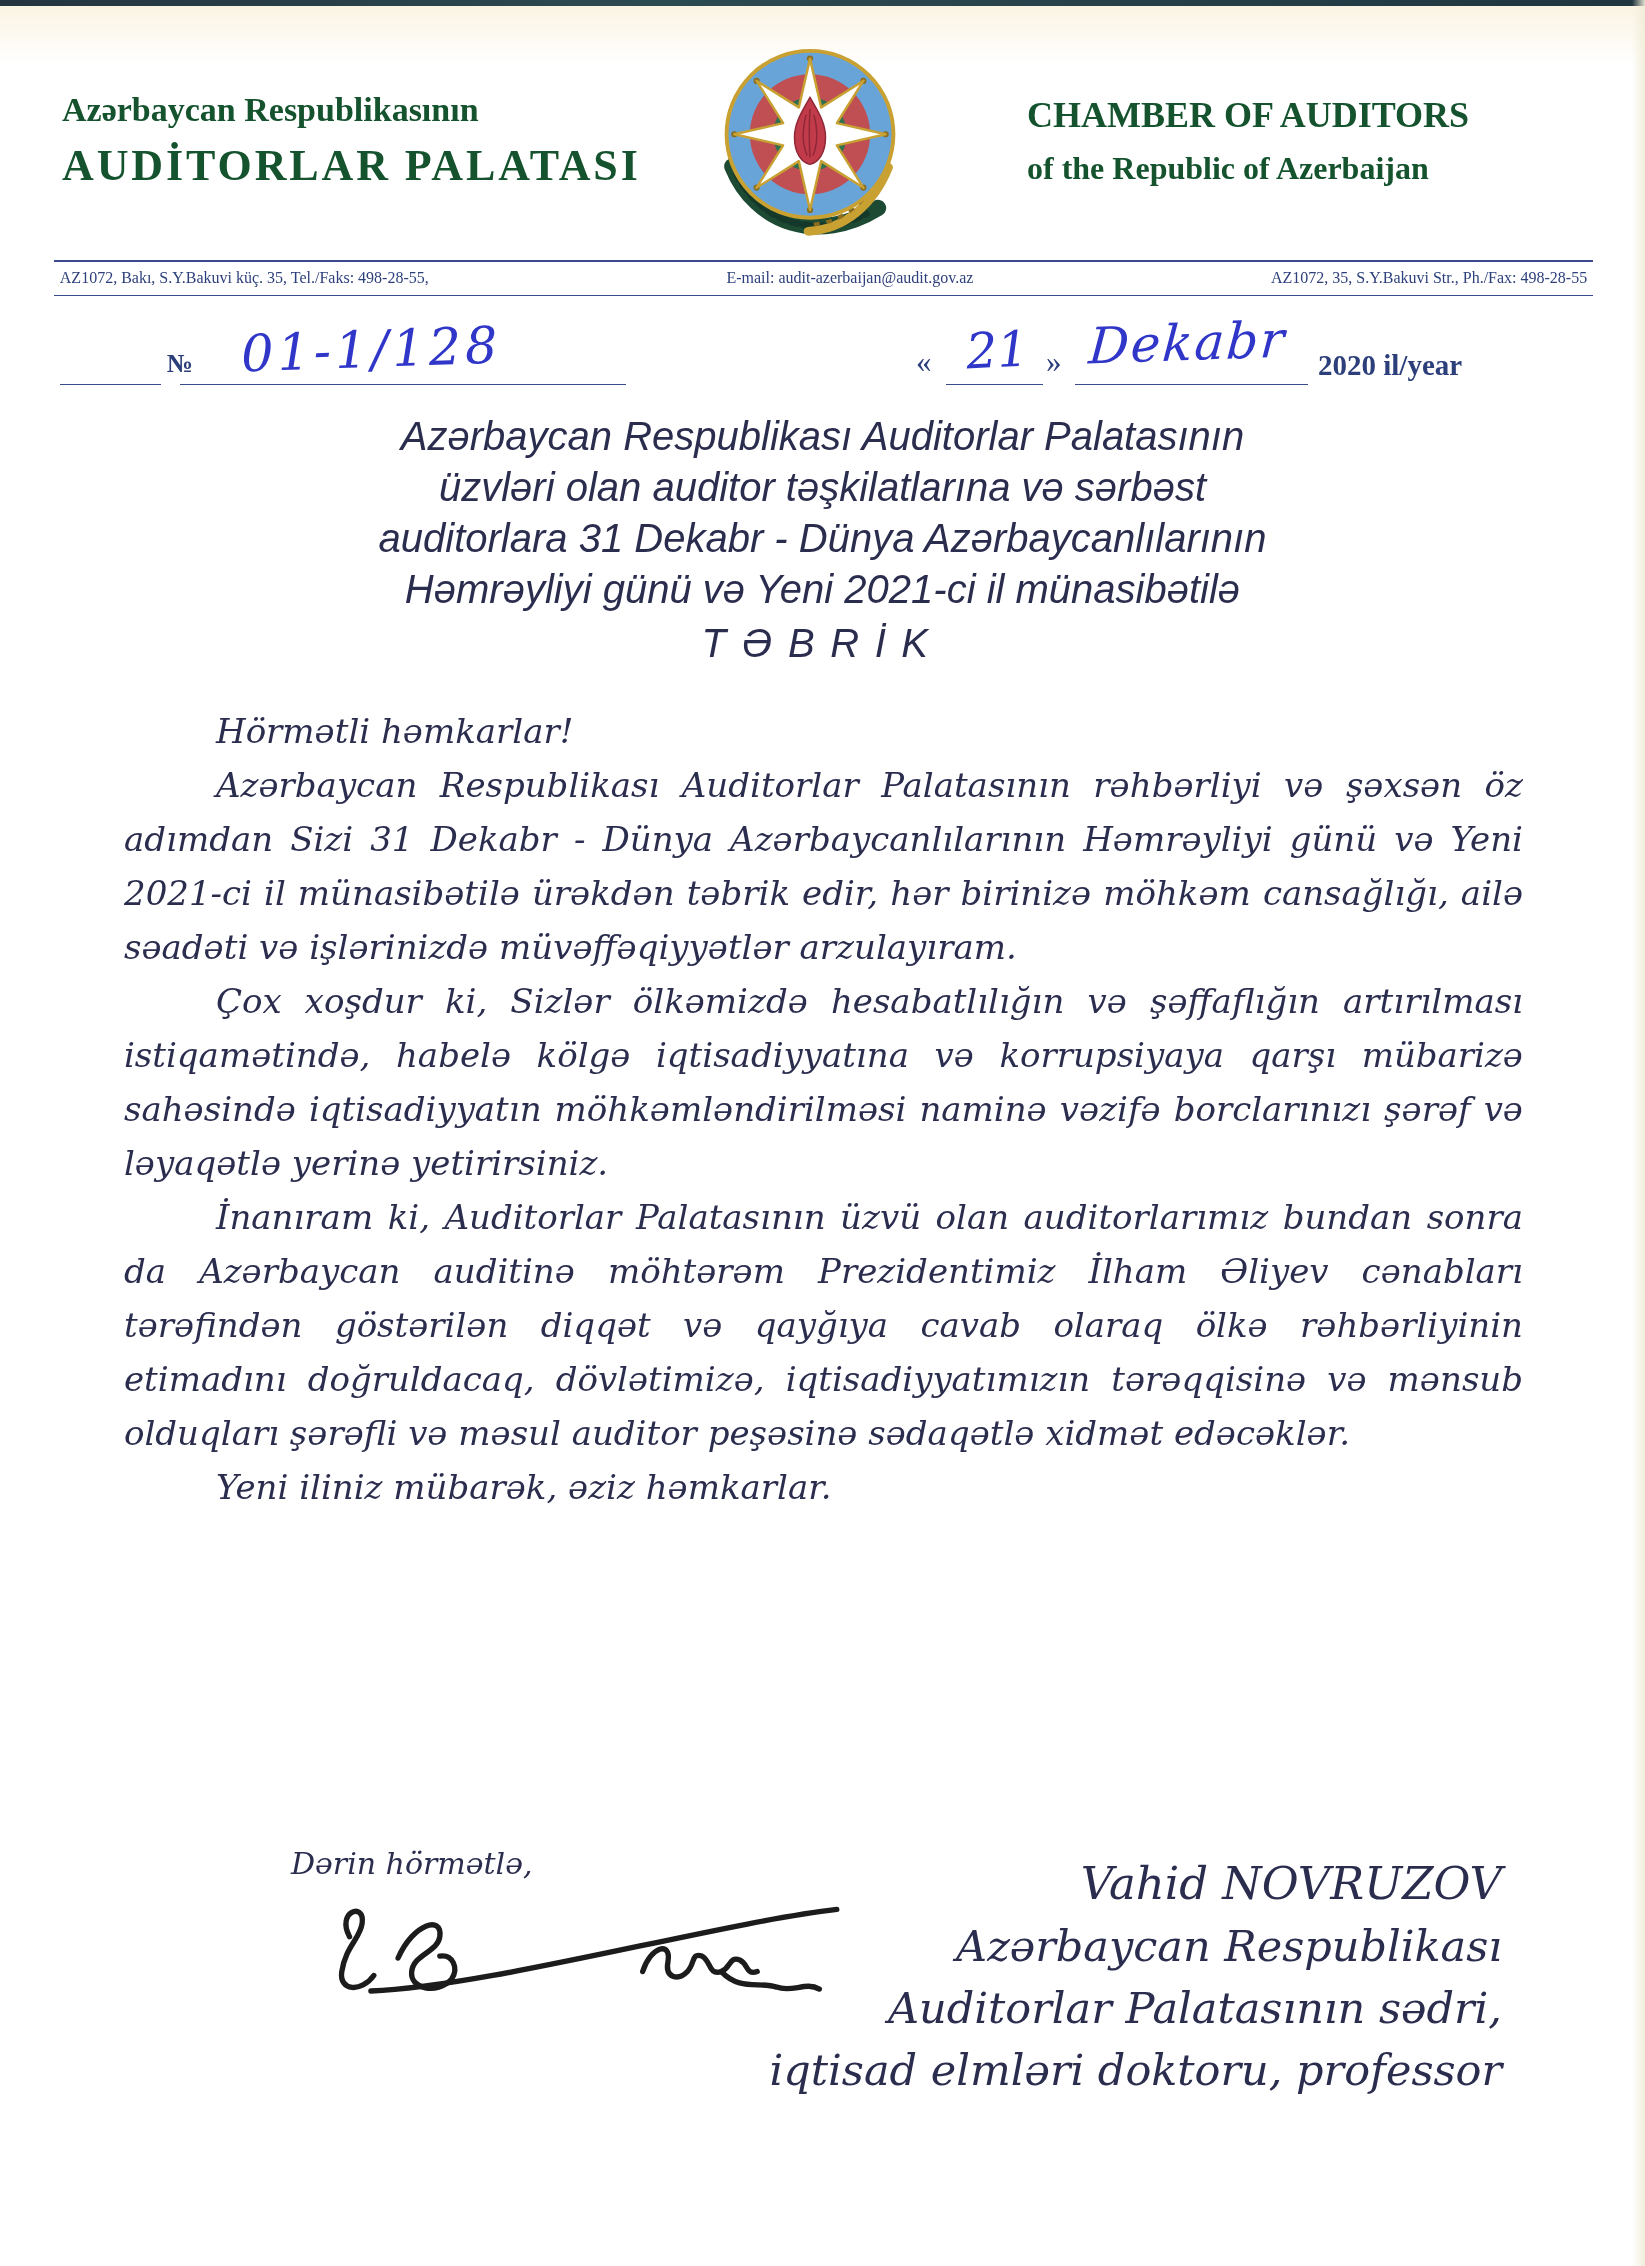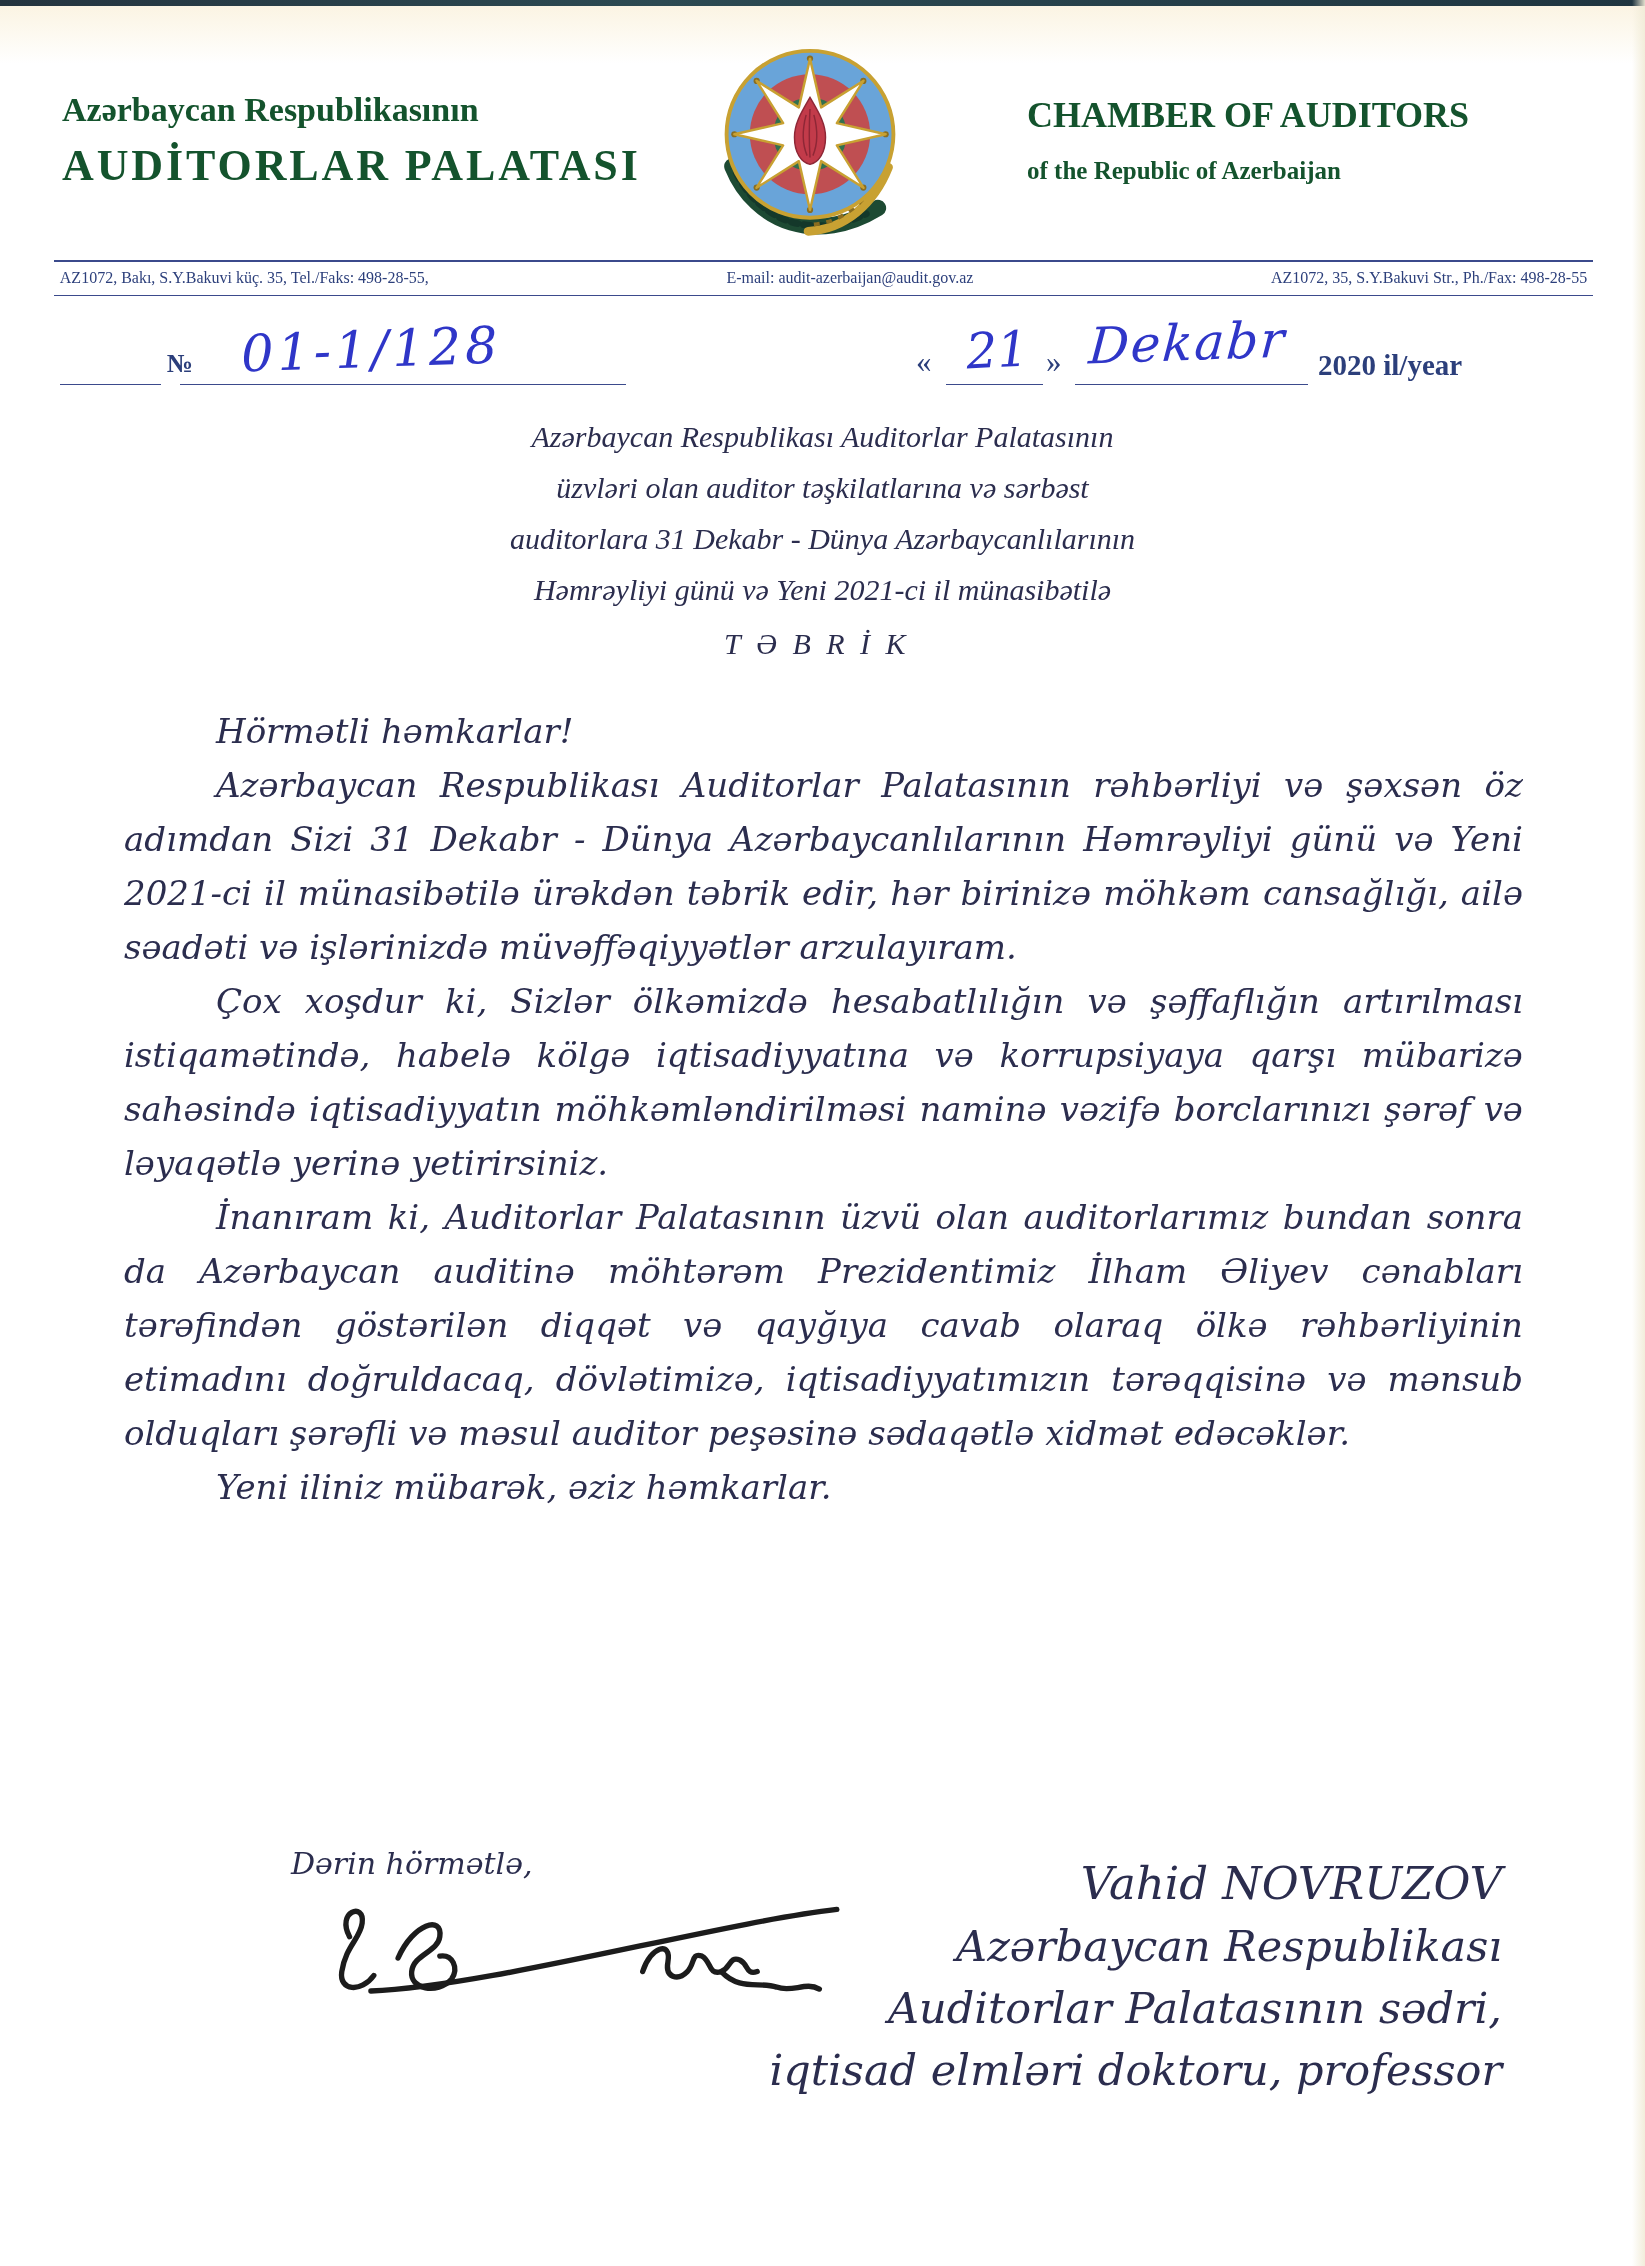--- a/index.html
+++ b/index.html
@@ -12,21 +12,21 @@
   
   .scan-top{position:absolute;top:0;left:0;width:1646px;height:5.8px;background:linear-gradient(90deg,#24343f,#2c4a52 40%,#1f3540);}
   .scan-tint{position:absolute;top:5.8px;left:0;width:1646px;height:58px;background:linear-gradient(#fbf4e3,rgba(255,255,255,0));}
   .scan-right{position:absolute;top:0;right:0;width:13.6px;height:2267px;background:linear-gradient(270deg,#f1ecd8,rgba(255,255,255,0));}
 
   
   .org{position:absolute;color:#14532d;font-weight:bold;line-height:1.45;}
   .org-az{left:62px;top:85px;width:582px;font-size:34px;}
   .org-az .l2{font-size:44px;letter-spacing:2.9px;margin-top:16px;}
   .org-en{left:1027px;top:89px;width:573px;font-size:36px;text-align:left;}
-  .org-en .l2{font-size:25px;}
+  .org-en .l2{font-size:32px;}
   .emblem{position:absolute;left:713px;top:37px;width:194px;height:212px;}
 
   
   .contact{
     position:absolute;left:54px;top:260px;width:1539px;
     border-top:2.9px solid #3b4a8c;border-bottom:1.9px solid #3b4a8c;
     padding:6.8px 5.8px 8.7px 5.8px;box-sizing:border-box;
     display:flex;justify-content:space-between;align-items:baseline;
     color:#2c3f7b;font-size:16px;
   }
@@ -43,22 +43,22 @@
   .no-value{position:absolute;left:241px;top:-7.8px;font-size:51px;transform:rotate(-2deg);letter-spacing:3.9px;}
   .q-open{position:absolute;left:916px;top:15.5px;font-size:31px;}
   .day-value{position:absolute;left:966px;top:-5.8px;font-size:49px;transform:rotate(-3deg);}
   .q-close{position:absolute;left:1046px;top:15.5px;font-size:31px;}
   .month-value{position:absolute;left:1089px;top:-13.6px;font-size:50px;transform:rotate(-2deg) skewX(-6deg);letter-spacing:1.9px;}
   .year-label{position:absolute;left:1318px;top:21.3px;font-size:29px;font-weight:bold;}
 
   
   .title-block{
     position:absolute;left:221px;top:411px;width:1203px;text-align:center;
-    font-family:Liberation Serif, serif;font-style:italic;
-    font-size:30px;line-height:51px;color:#2b2d4e;
+    font-family:Liberation Sans, sans-serif;font-style:italic;
+    font-size:40px;line-height:51px;color:#2b2d4e;
   }
   .title-block .tline{display:block;}
   .title-block .tabrik{letter-spacing:15.5px;margin-top:2.9px;}
 
   .body-block{
     position:absolute;left:124px;top:704px;width:1399px;
     font-family:"DejaVu Serif",serif;font-style:italic;
     font-size:34px;line-height:54px;color:#2b2d4e;
   }
   .body-block p{margin:0;text-align:justify;text-indent:92px;}

